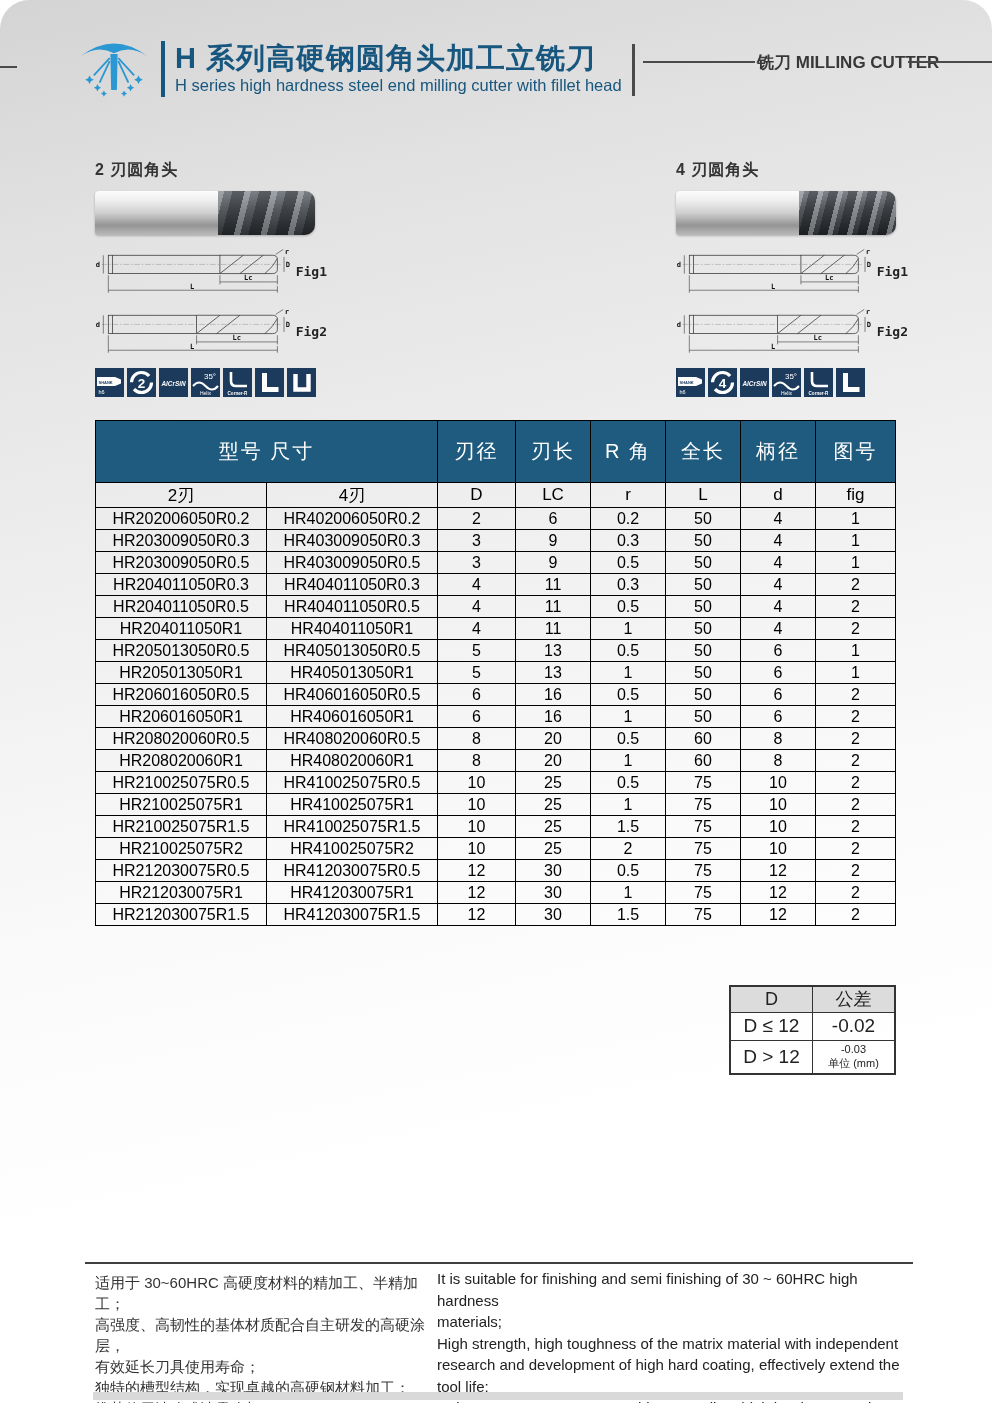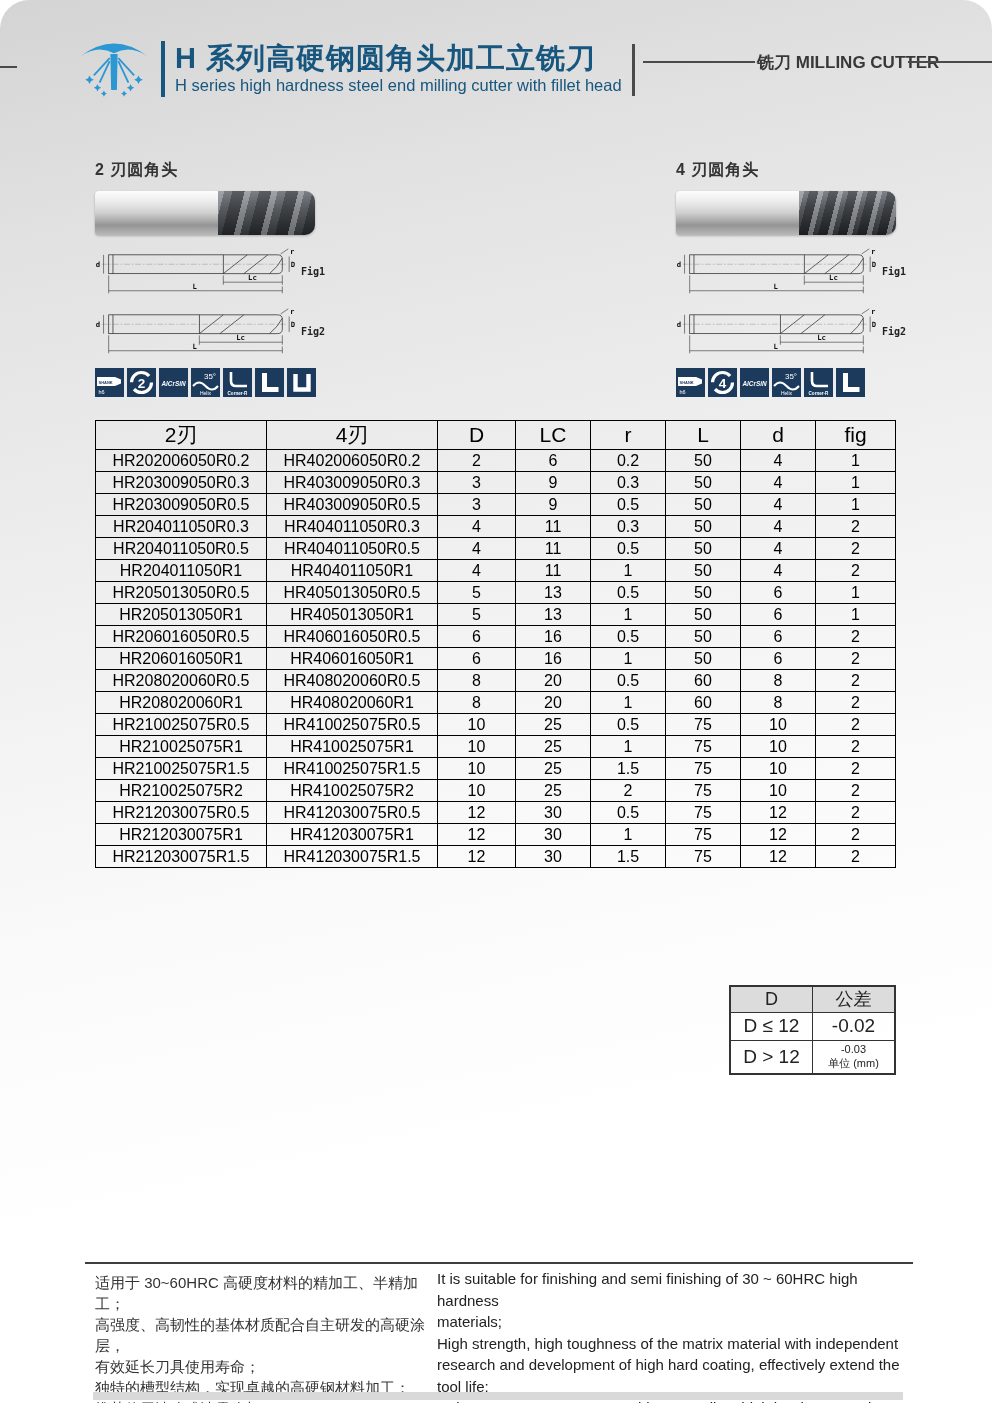--- a/index.html
+++ b/index.html
@@ -46,36 +46,36 @@
       repeating-linear-gradient(104deg, rgba(255,255,255,0.30) 0 6px, rgba(255,255,255,0.02) 6px 14px, rgba(0,0,0,0.25) 14px 26px),
       linear-gradient(180deg, #787d83 0%, #54585d 40%, #2a2d31 100%);
   }
   .photo.four .flutes {
     background:
       repeating-linear-gradient(104deg, rgba(255,255,255,0.32) 0 5px, rgba(255,255,255,0.02) 5px 10px, rgba(0,0,0,0.28) 10px 19px),
       linear-gradient(180deg, #7d8288 0%, #52565b 40%, #26292d 100%);
   }
   .drawings { margin-bottom: 8px; }
   .fig-row { display: flex; align-items: center; gap: 5px; margin-bottom: 3px; }
-  .fig-label { font-family: "DejaVu Sans Mono", monospace; font-weight: bold; font-size: 10px; color: #222; }
+  .fig-label { font-family: "DejaVu Sans Mono", monospace; font-weight: bold; font-size: 13px; color: #222; }
   .badges { display: flex; gap: 3px; }
   .badge { width: 29px; height: 29px; background: var(--badge-navy, #1c3a5c); flex: 0 0 auto; }
   .badge svg { display: block; }
 
   
   table.spec {
     position: absolute; left: 95px; top: 420px; width: 800px;
     border-collapse: collapse; table-layout: fixed;
   }
   table.spec th, table.spec td { border: 1px solid #000; padding: 0; text-align: center; overflow: hidden; white-space: nowrap; }
   table.spec .thead-main th {
     background: var(--teal, #1f5b7e); color: #ffffff; height: 62px;
     font-size: 20px; font-weight: normal; letter-spacing: 2px;
   }
-  table.spec .thead-sub td { height: 25px; font-size: 21px; color: #000; }
+  table.spec .thead-sub td { height: 25px; font-size: 17px; color: #000; }
   table.spec tbody td { height: 22px; font-size: 16px; color: #000; }
 
   
   table.tol {
     position: absolute; left: 729px; top: 985px; width: 167px;
     border-collapse: collapse; table-layout: fixed; border: 2px solid #333;
   }
   table.tol th, table.tol td { border: 1px solid #333; text-align: center; padding: 0; color: #222; }
   table.tol th { background: #dcdcdc; height: 26px; font-size: 18px; font-weight: normal; }
   table.tol td { height: 28px; font-size: 19px; }
@@ -362,20 +362,29 @@
       <col style="width:171px">
         <col style="width:171px">
         <col style="width:78px">
         <col style="width:75px">
       <col style="width:75px">
         <col style="width:75px">
         <col style="width:75px">
         <col style="width:80px">
     </colgroup>
     <thead>
+      <tr class="thead-main">
+        <th colspan="2">型号 尺寸</th>
+        <th>刃径</th>
+        <th>刃长</th>
+        <th>R 角</th>
+        <th>全长</th>
+        <th>柄径</th>
+        <th>图号</th>
+      </tr>
       <tr class="thead-sub">
         <td>2刃</td>
         <td>4刃</td>
         <td>D</td>
         <td>LC</td>
         <td>r</td>
         <td>L</td>
         <td>d</td>
         <td>fig</td>
       </tr>

